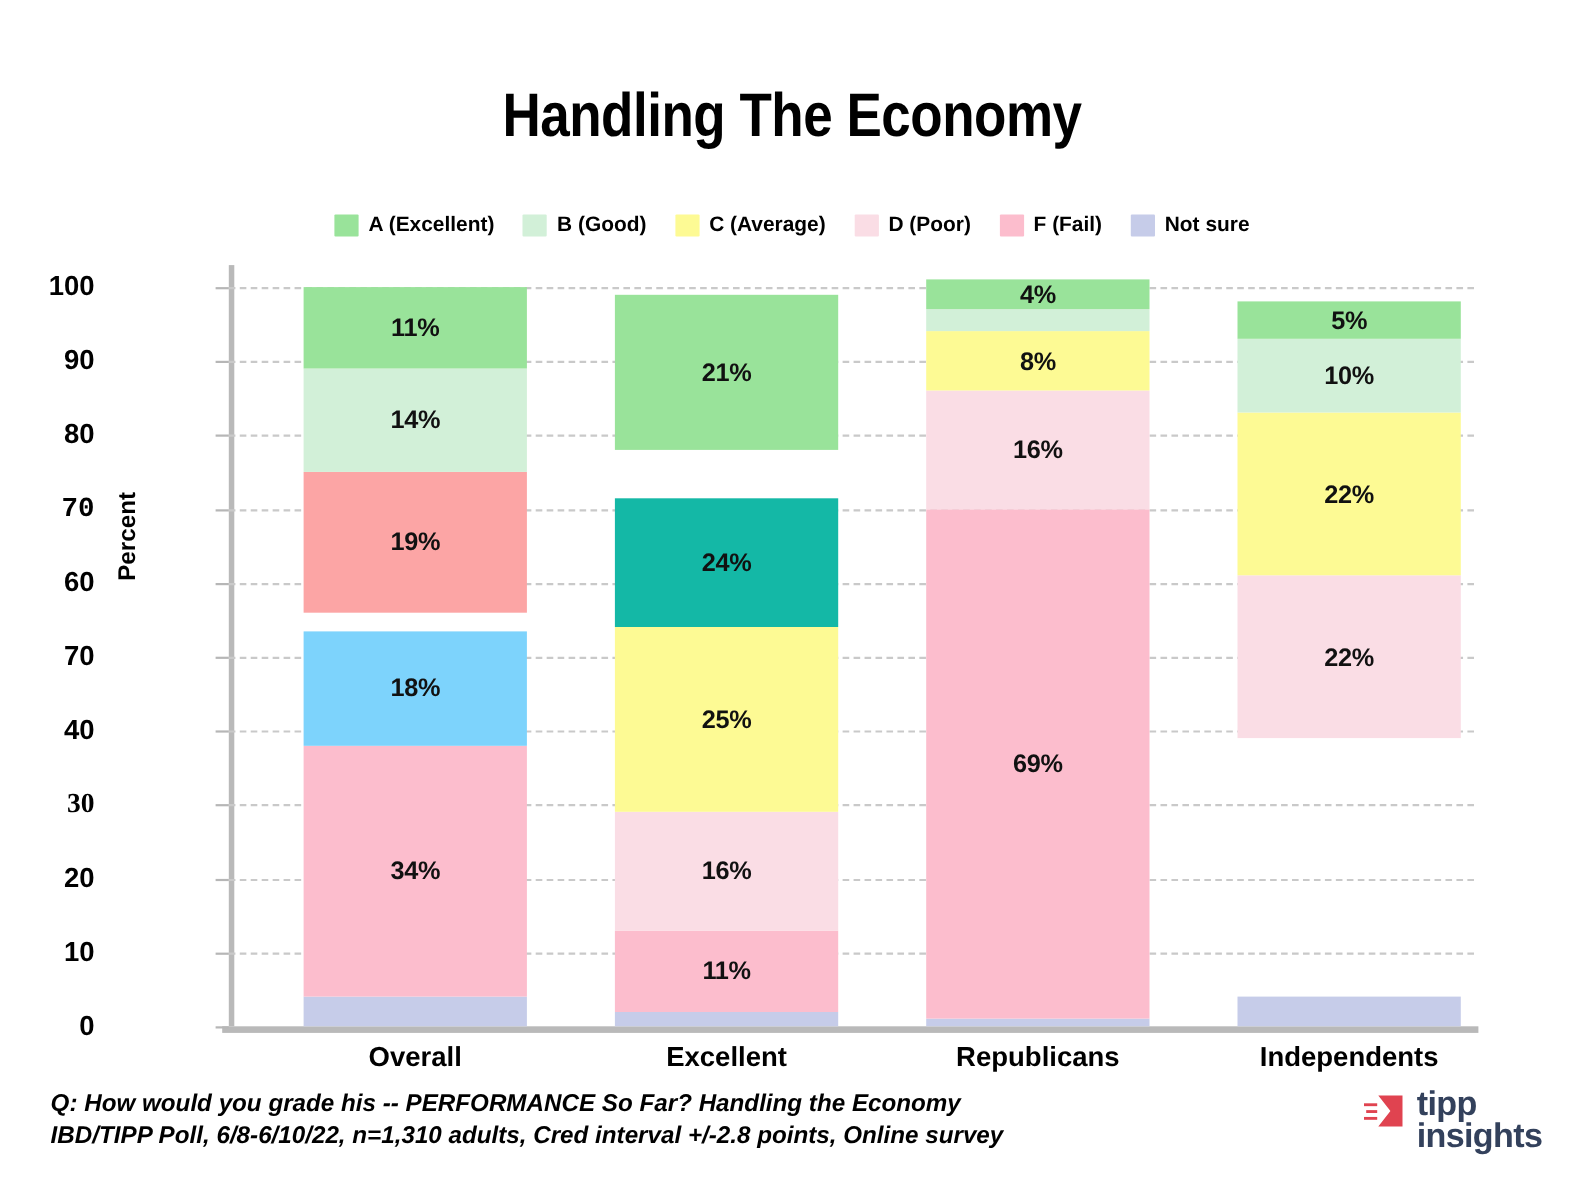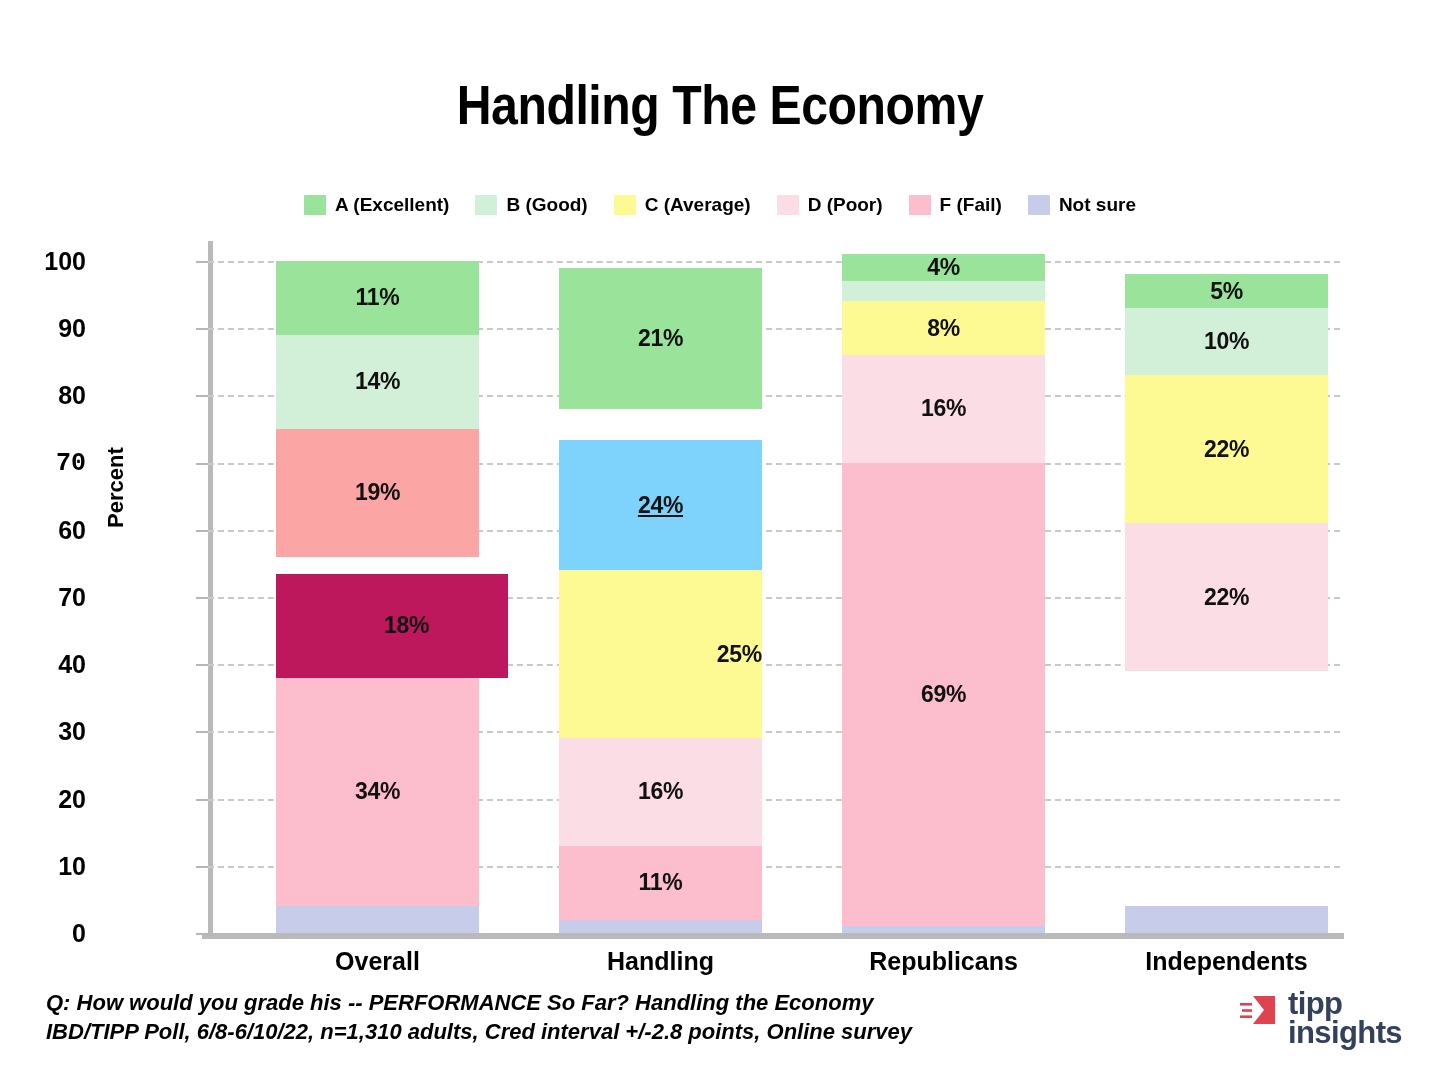--- a/index.html
+++ b/index.html
@@ -239,21 +239,21 @@
   <div class="tick-mark" style="top: 692px;"></div>
       <div class="tick-label" style="top: 692px;">0</div>
       <div class="gridline" style="top: 624.8px;"></div>
       <div class="tick-mark" style="top: 624.8px;"></div>
       <div class="tick-label" style="top: 624.8px;">10</div>
       <div class="gridline" style="top: 557.6px;"></div>
       <div class="tick-mark" style="top: 557.6px;"></div>
       <div class="tick-label" style="top: 557.6px;">20</div>
       <div class="gridline" style="top: 490.4px;"></div>
       <div class="tick-mark" style="top: 490.4px;"></div>
-      <div class="tick-label" style="top: 490.4px;">30</div>
+      <div class="tick-label" style="top: 490.4px; font-family: Liberation Serif, serif;">30</div>
       <div class="gridline" style="top: 423.2px;"></div>
       <div class="tick-mark" style="top: 423.2px;"></div>
       <div class="tick-label" style="top: 423.2px;">40</div>
       <div class="gridline" style="top: 356px;"></div>
       <div class="tick-mark" style="top: 356px;"></div>
       <div class="tick-label" style="top: 356px;">70</div>
       <div class="gridline" style="top: 288.8px;"></div>
       <div class="tick-mark" style="top: 288.8px;"></div>
       <div class="tick-label" style="top: 288.8px;">60</div>
       <div class="gridline" style="top: 221.6px;"></div>
@@ -267,21 +267,21 @@
       <div class="tick-label" style="top: 87.2px;">90</div>
       <div class="gridline" style="top: 20px;"></div>
       <div class="tick-mark" style="top: 20px;"></div>
       <div class="tick-label" style="top: 20px;">100</div>
       <div class="bar-group" style="left: 68px; width: 203px; height: 692px;">
         <div class="bar" style="height: 672px;">
           <div class="segment" style="background: rgb(198, 204, 233); height: 26.88px; bottom: 0px;"></div>
           <div class="segment" style="background: rgb(252, 189, 205); height: 228.48px; bottom: 26.88px;">
             <span class="segment-label">34%</span>
           </div>
-          <div class="segment" style="background: #be185d; height: 104px; bottom: 255.36px; padding-left: 29px;">
+          <div class="segment" style="background: #7dd3fc; height: 104px; bottom: 255.36px;">
             <span class="segment-label">18%</span>
           </div>
           <div class="segment" style="background: #fca5a5; height: 127.68px; bottom: 376.32px;">
             <span class="segment-label">19%</span>
           </div>
           <div class="segment" style="background: rgb(210, 240, 216); height: 94.08px; bottom: 504px;">
             <span class="segment-label">14%</span>
           </div>
           <div class="segment" style="background: rgb(153, 227, 154); height: 73.92px; bottom: 598.08px;">
             <span class="segment-label">11%</span>
@@ -291,31 +291,31 @@
       </div>
       <div class="bar-group" style="left: 351px; width: 203px; height: 692px;">
         <div class="bar" style="height: 665.28px;">
           <div class="segment" style="background: rgb(198, 204, 233); height: 13.44px; bottom: 0px;"></div>
           <div class="segment" style="background: rgb(252, 189, 205); height: 73.92px; bottom: 13.44px;">
             <span class="segment-label">11%</span>
           </div>
           <div class="segment" style="background: rgb(250, 221, 229); height: 107.52px; bottom: 87.36px;">
             <span class="segment-label">16%</span>
           </div>
-          <div class="segment" style="background: rgb(253, 250, 148); height: 168px; bottom: 194.88px; justify-content: flex-end;">
+          <div class="segment" style="background: rgb(253, 250, 148); height: 168px; bottom: 194.88px;">
             <span class="segment-label">25%</span>
           </div>
-          <div class="segment" style="background: #7dd3fc; height: 130px; bottom: 362.88px; text-decoration: underline;">
+          <div class="segment" style="background: #14b8a6; height: 117px; bottom: 362.88px;">
             <span class="segment-label">24%</span>
           </div>
           <div class="segment" style="background: rgb(153, 227, 154); height: 141.12px; bottom: 524.16px;">
             <span class="segment-label">21%</span>
           </div>
         </div>
-        <div class="cat-label">Handling</div>
+        <div class="cat-label">Excellent</div>
       </div>
       <div class="bar-group" style="left: 634px; width: 203px; height: 692px;">
         <div class="bar" style="height: 678.72px;">
           <div class="segment" style="background: rgb(198, 204, 233); height: 6.72px; bottom: 0px;"></div>
           <div class="segment" style="background: rgb(252, 189, 205); height: 463.68px; bottom: 6.72px;">
             <span class="segment-label">69%</span>
           </div>
           <div class="segment" style="background: rgb(250, 221, 229); height: 107.52px; bottom: 470.4px;">
             <span class="segment-label">16%</span>
           </div>

